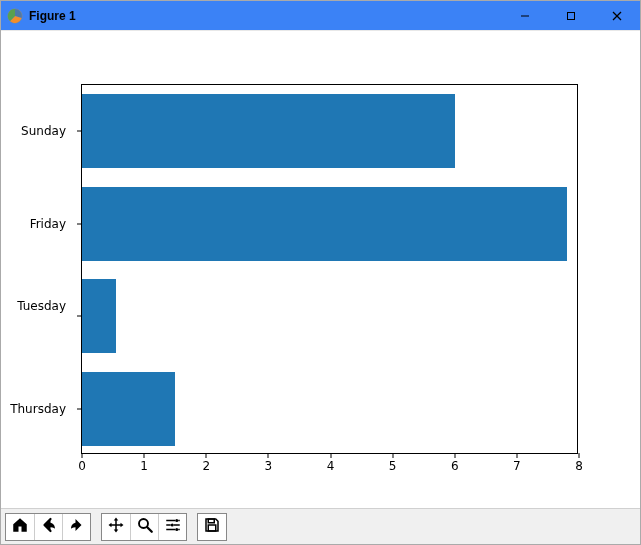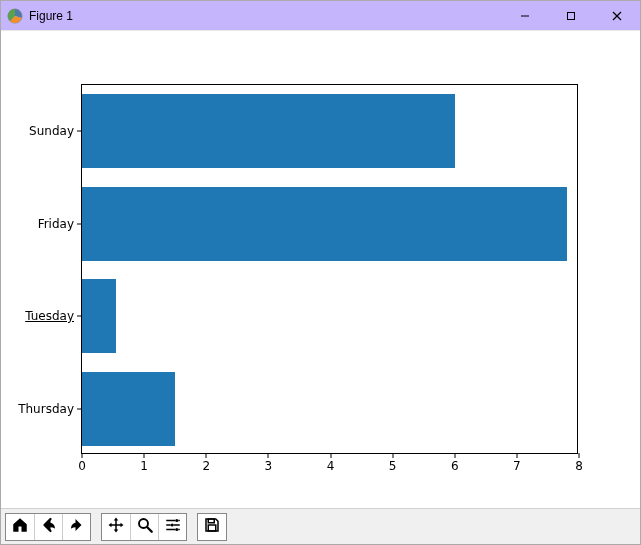--- a/index.html
+++ b/index.html
@@ -15,22 +15,23 @@
   .window {
     width: 641px; height: 545px;
     border: 1px solid #aaa;
     display: flex; flex-direction: column;
     background: #fff;
   }
   .titlebar {
     height: 30px;
     display: flex; align-items: center;
     padding: 0 0 0 6px;
-    background: #c4b5fd;
+    background: #3b82f6;
     border-bottom: 1px solid #e8e8e8;
+    font-weight: bold;
   }
   .titlebar .app-icon {
     width: 16px; height: 16px;
     margin-right: 6px;
     display: inline-flex; align-items: center; justify-content: center;
   }
   .titlebar .title-text { flex: none; }
   .titlebar .spacer { flex: 1; }
   .winbtn {
     width: 46px; height: 30px;
@@ -48,21 +49,21 @@
     border: 1px solid #000;
   }
   .bar {
     position: absolute;
     background: #1f77b4;
     left: 0;
   }
   .ytick-label {
     position: absolute;
     right: 100%;
-    padding-right: 8px;
+    padding-right: 16px;
     white-space: nowrap;
     transform: translateY(-50%);
     font-size: 12px;
     font-family: "DejaVu Sans", Arial, sans-serif;
   }
   .ytick-mark {
     position: absolute;
     left: -5px; width: 5px; height: 1px;
     background: #000;
     transform: translateY(-0.5px);
@@ -136,21 +137,21 @@
         </svg>
     </span>
   </div>
 
   <div class="figure-area">
     <div class="axes" id="axes" style="left: 80px; top: 53px; width: 497px; height: 370px;">
         <div class="bar" style="top: 286.75px; height: 74px; width: 93.1875px; background: rgb(31, 119, 180);"></div>
         <span class="ytick-label" style="top: 323.75px;">Thursday</span>
         <div class="ytick-mark" style="top: 323.75px;"></div>
         <div class="bar" style="top: 194.25px; height: 74px; width: 34.1688px; background: rgb(31, 119, 180);"></div>
-        <span class="ytick-label" style="top: 231px; text-decoration: underline;">Tuesday</span>
+        <span class="ytick-label" style="top: 221px;">Tuesday</span>
         <div class="ytick-mark" style="top: 231.25px;"></div>
         <div class="bar" style="top: 101.75px; height: 74px; width: 484.575px; background: rgb(31, 119, 180);"></div>
         <span class="ytick-label" style="top: 138.75px; text-align: right;">Friday</span>
         <div class="ytick-mark" style="top: 138.75px;"></div>
         <div class="bar" style="top: 9.25px; height: 74px; width: 372.75px; background: rgb(31, 119, 180);"></div>
         <span class="ytick-label" style="top: 46.25px;">Sunday</span>
         <div class="ytick-mark" style="top: 46.25px;"></div>
         <div class="xtick-mark" style="left: 0px;"></div>
         <span class="xtick-label" style="left: 0px;">0</span>
         <div class="xtick-mark" style="left: 62.125px;"></div>

